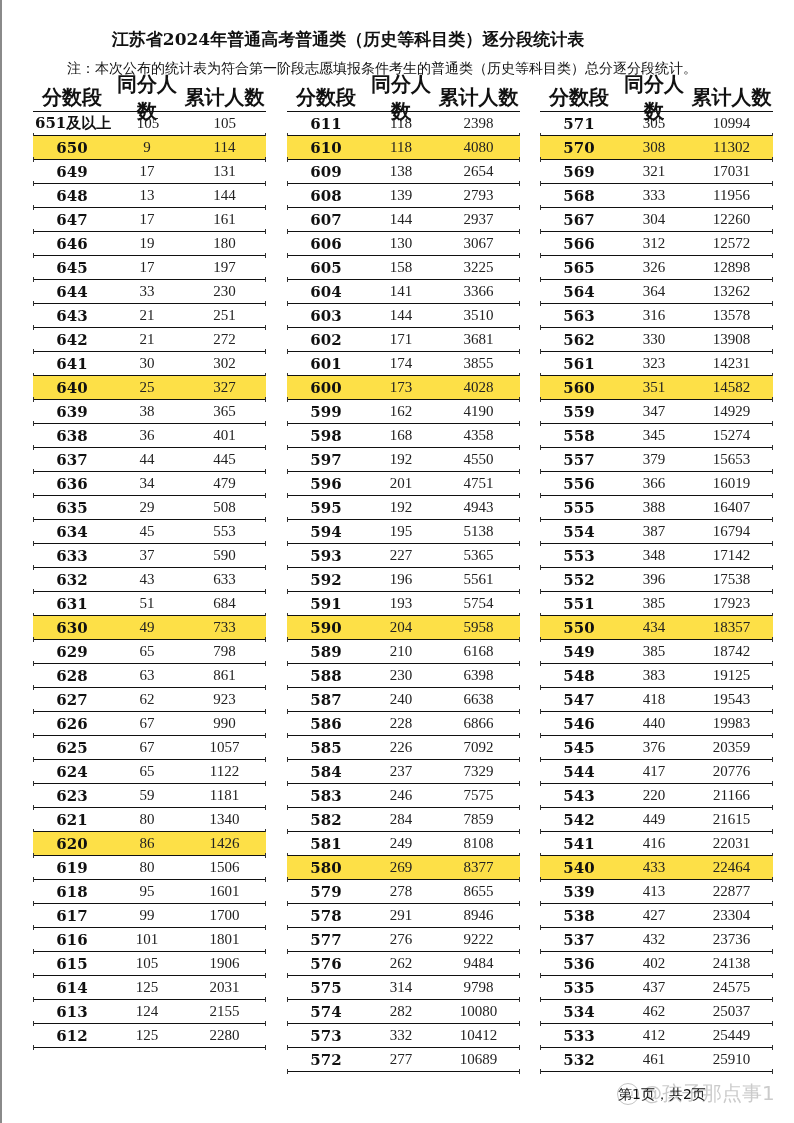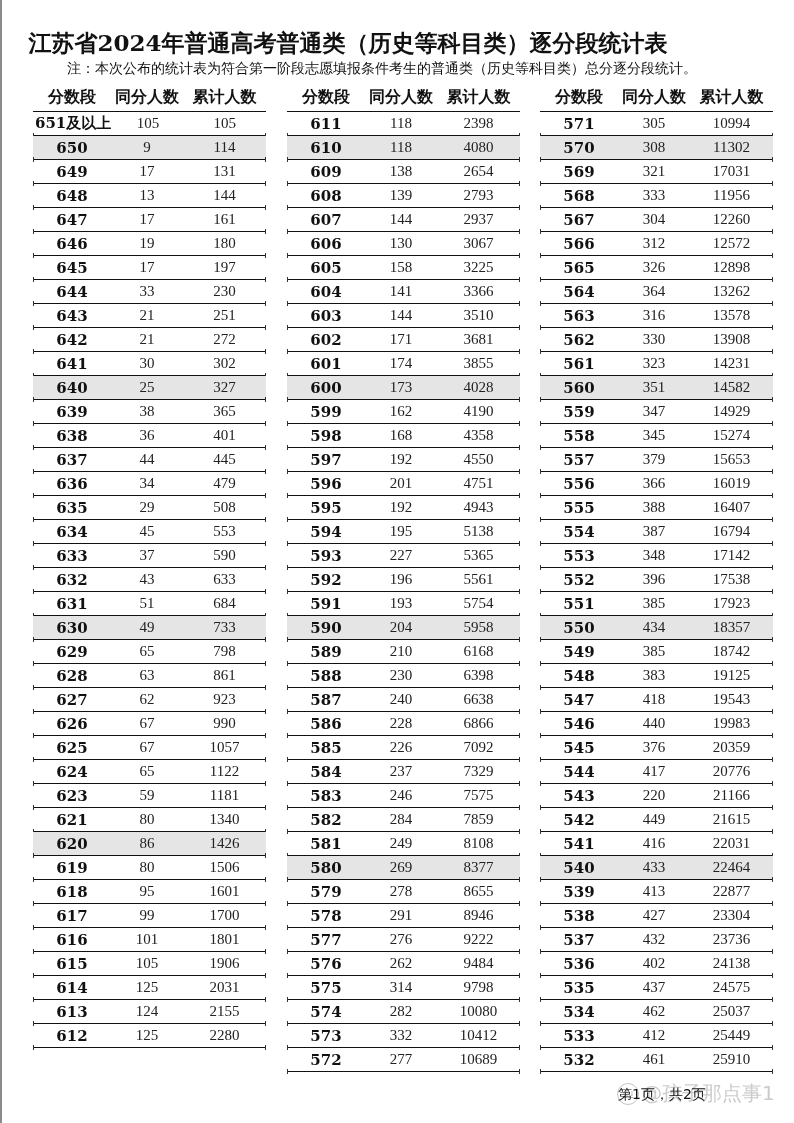--- a/index.html
+++ b/index.html
@@ -3,48 +3,48 @@
 <meta charset="utf-8">
 <style>
   html, body { margin: 0; padding: 0; }
   body {
     width: 794px; height: 1123px; background: #ffffff; position: relative; overflow: hidden;
     font-family: "DejaVu Serif", "Liberation Serif", serif; color: #111;
   }
   .left-border { position: absolute; left: 0; top: 0; width: 2px; height: 1123px; background: #8a8a8a; }
   .title {
     position: absolute; top: 28px; left: 0; width: 696px; text-align: center;
-    font-size: 23px; font-weight: bold; letter-spacing: 0px; color: #111;
+    font-size: 17px; font-weight: bold; letter-spacing: 0px; color: #111;
   }
   .note {
     position: absolute; top: 60px; left: 31px; font-size: 14px;
     font-family: "DejaVu Sans", "Liberation Sans", sans-serif; color: #111; margin-left: 36px;
   }
   .col { position: absolute; top: 84px; width: 233px; }
   .col.c1 { left: 33px; }
   .col.c2 { left: 287px; }
   .col.c3 { left: 540px; }
   .hdr {
     display: flex; height: 27px; align-items: center; border-bottom: 1.5px solid #111;
-    font-family: "DejaVu Sans", "Liberation Sans", sans-serif; font-weight: bold; font-size: 16px;
+    font-family: "DejaVu Sans", "Liberation Sans", sans-serif; font-weight: bold; font-size: 20px;
   }
   .hdr span { display: block; text-align: center; }
   .w1 { width: 78px; }
   .w2 { width: 72px; }
   .w3 { width: 83px; }
   .row {
     display: flex; height: 23px; align-items: center; border-bottom: 1.3px solid #111;
     position: relative; font-size: 14.5px;
   }
   .row::before, .row::after {
     content: ""; position: absolute; bottom: -3px; width: 1px; height: 5px; background: #333;
   }
   .row::before { left: 0; }
   .row::after { right: 0; }
-  .row.shaded { background: #e5e5e5; }
+  .row.shaded { background: #fde047; }
   .row span { display: block; text-align: center; }
   .row .score { font-weight: bold; font-size: 15px; }
   .row .score.wide { text-align: left; padding-left: 2px; }
   .row .same, .row .cum { color: #222; font-family: "Liberation Serif", "DejaVu Serif", serif; font-size: 15px; }
   .footer {
     position: absolute; left: 618px; top: 1086px; font-size: 14px; color: #111;
     font-family: "DejaVu Sans", "Liberation Sans", sans-serif;
   }
   .watermark {
     position: absolute; left: 617px; top: 1080px; display: flex; align-items: center; gap: 3px;

